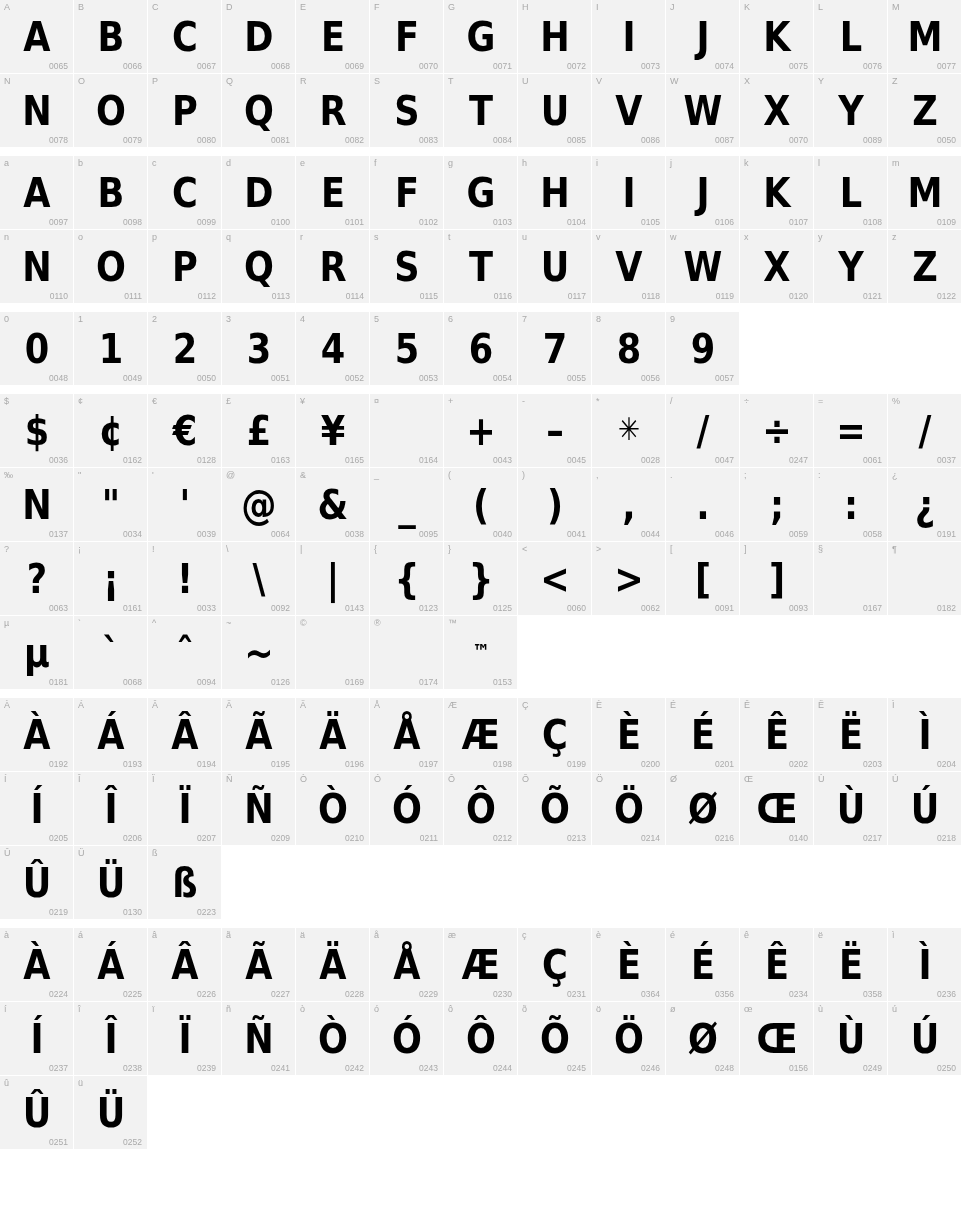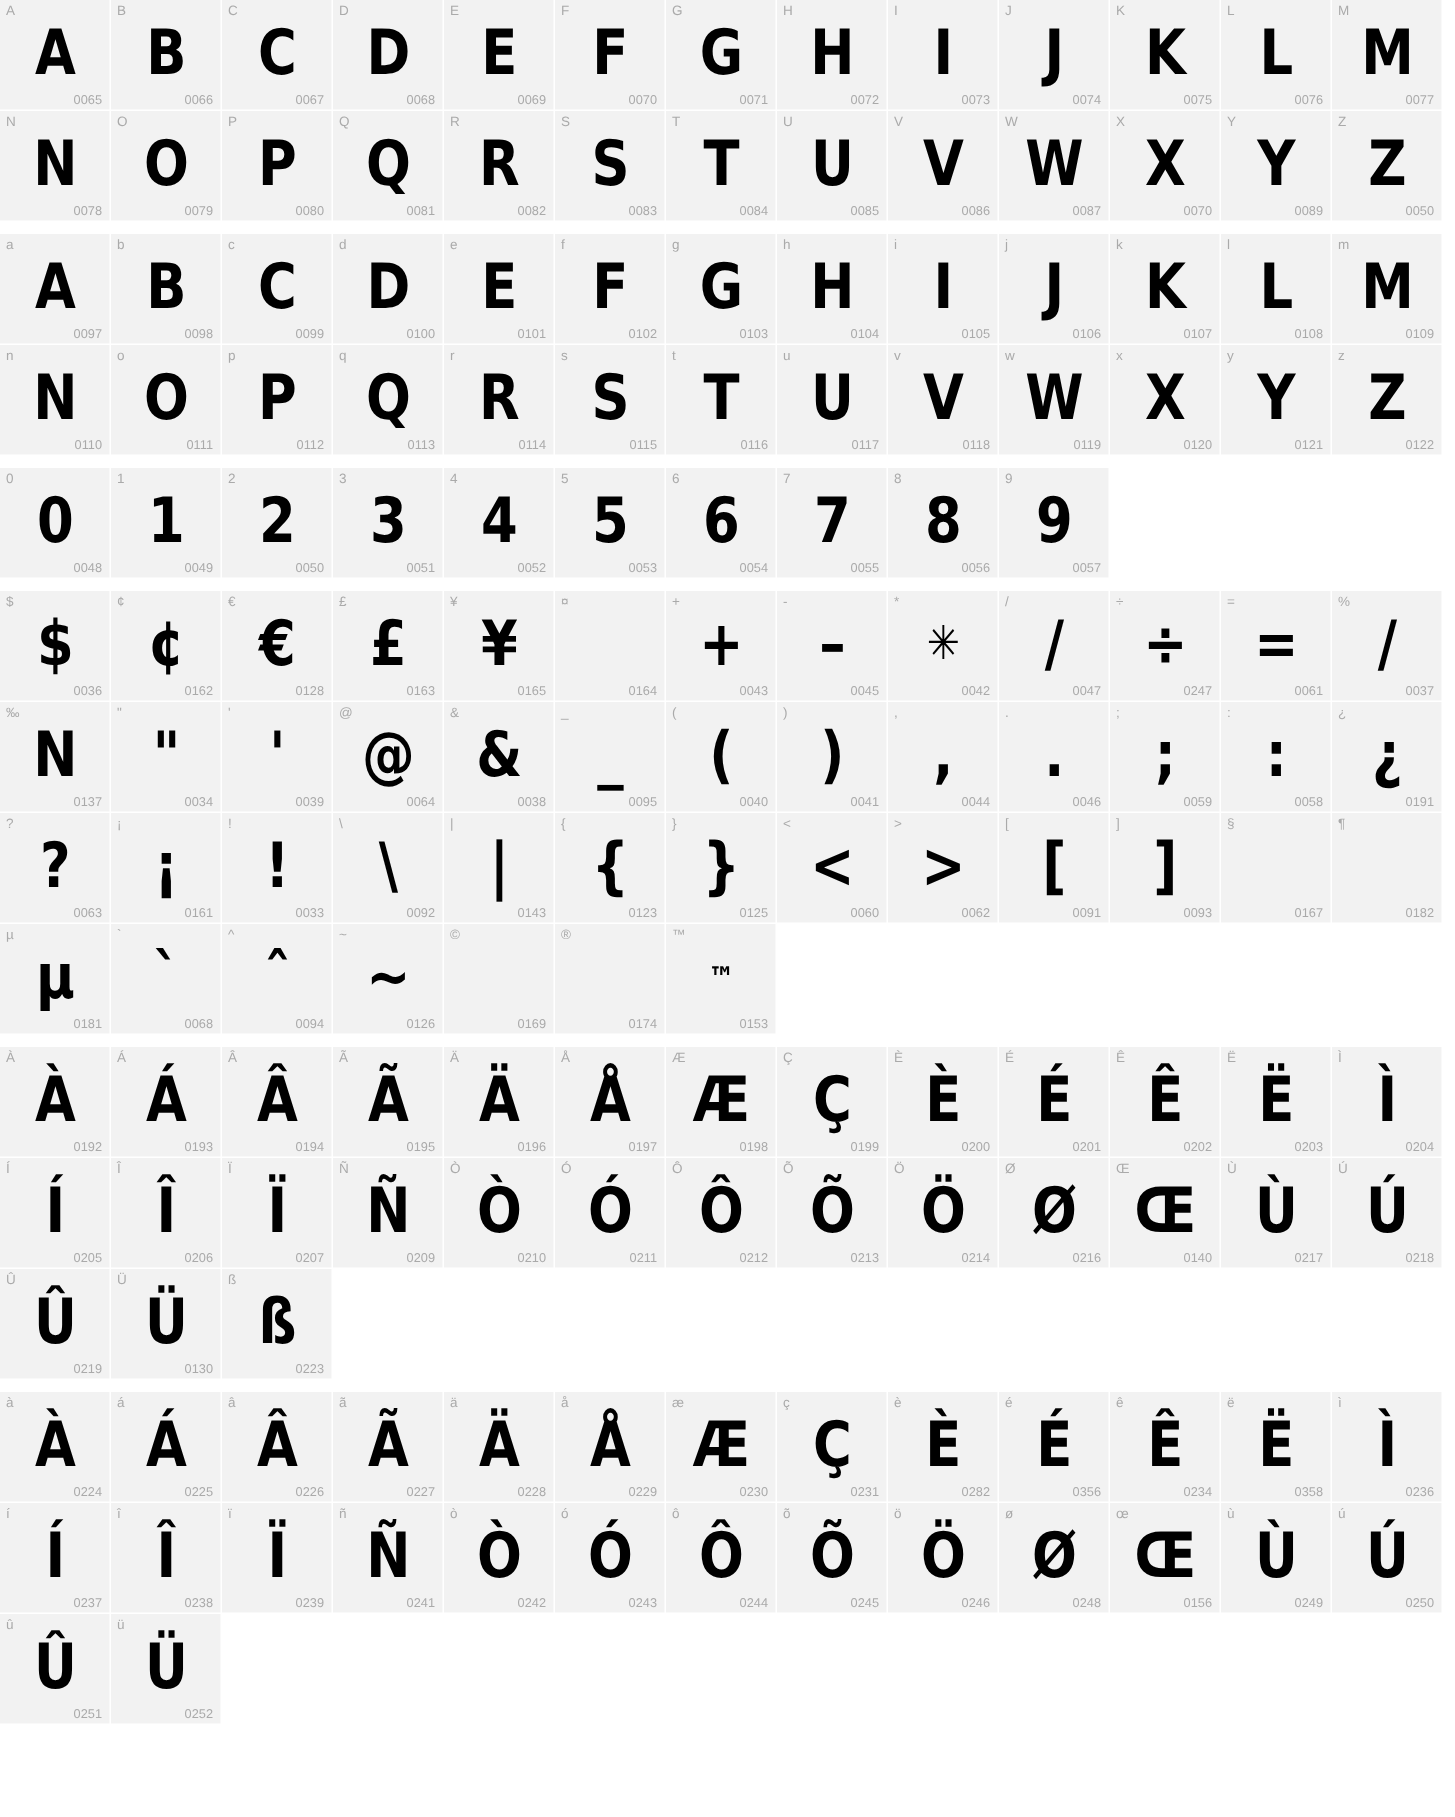--- a/index.html
+++ b/index.html
@@ -438,21 +438,21 @@
         <span class="code-label">0043</span>
       </div>
       <div class="cell">
         <span class="char-label">-</span>
         <span class="glyph">–</span>
         <span class="code-label">0045</span>
       </div>
       <div class="cell">
         <span class="char-label">*</span>
         <span class="glyph small">✳</span>
-        <span class="code-label">0042</span>
+        <span class="code-label">0028</span>
       </div>
       <div class="cell">
         <span class="char-label">/</span>
         <span class="glyph">/</span>
         <span class="code-label">0047</span>
       </div>
       <div class="cell">
         <span class="char-label">÷</span>
         <span class="glyph">÷</span>
         <span class="code-label">0247</span>
@@ -817,21 +817,21 @@
         <span class="code-label">0230</span>
       </div>
       <div class="cell">
         <span class="char-label">ç</span>
         <span class="glyph">Ç</span>
         <span class="code-label">0231</span>
       </div>
       <div class="cell">
         <span class="char-label">è</span>
         <span class="glyph">È</span>
-        <span class="code-label">0282</span>
+        <span class="code-label">0364</span>
       </div>
       <div class="cell">
         <span class="char-label">é</span>
         <span class="glyph">É</span>
         <span class="code-label">0356</span>
       </div>
       <div class="cell">
         <span class="char-label">ê</span>
         <span class="glyph">Ê</span>
         <span class="code-label">0234</span>

